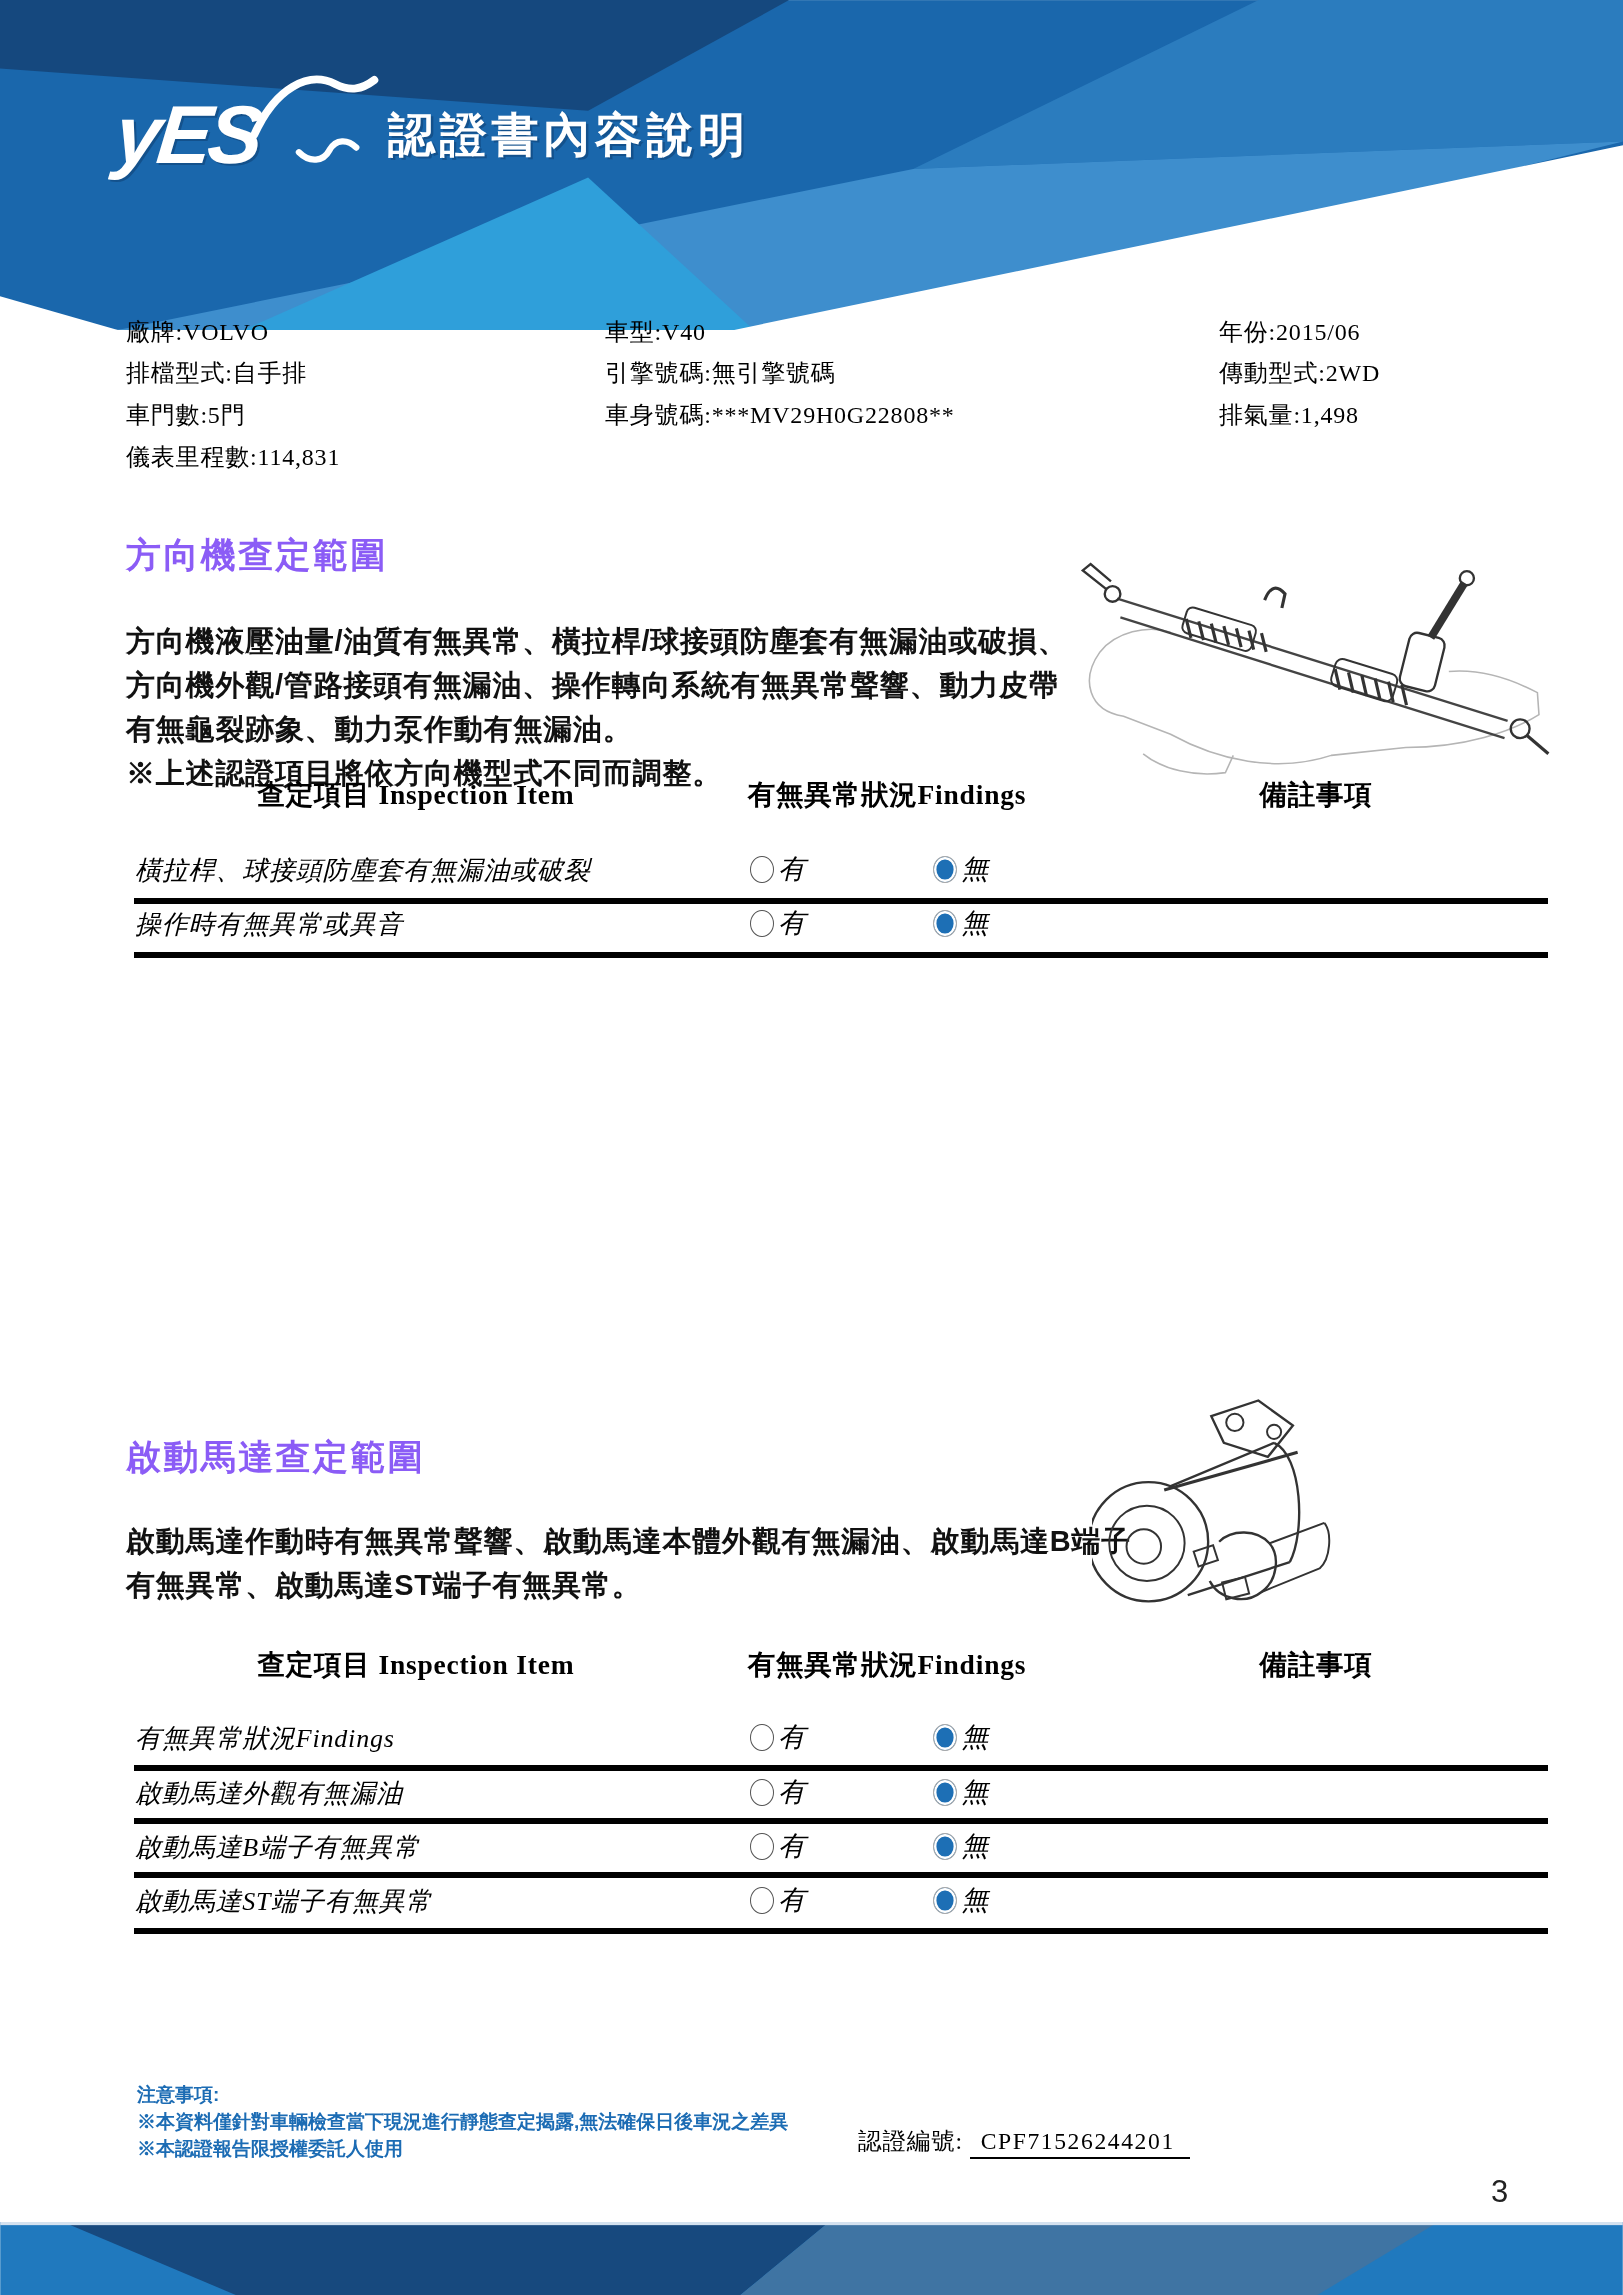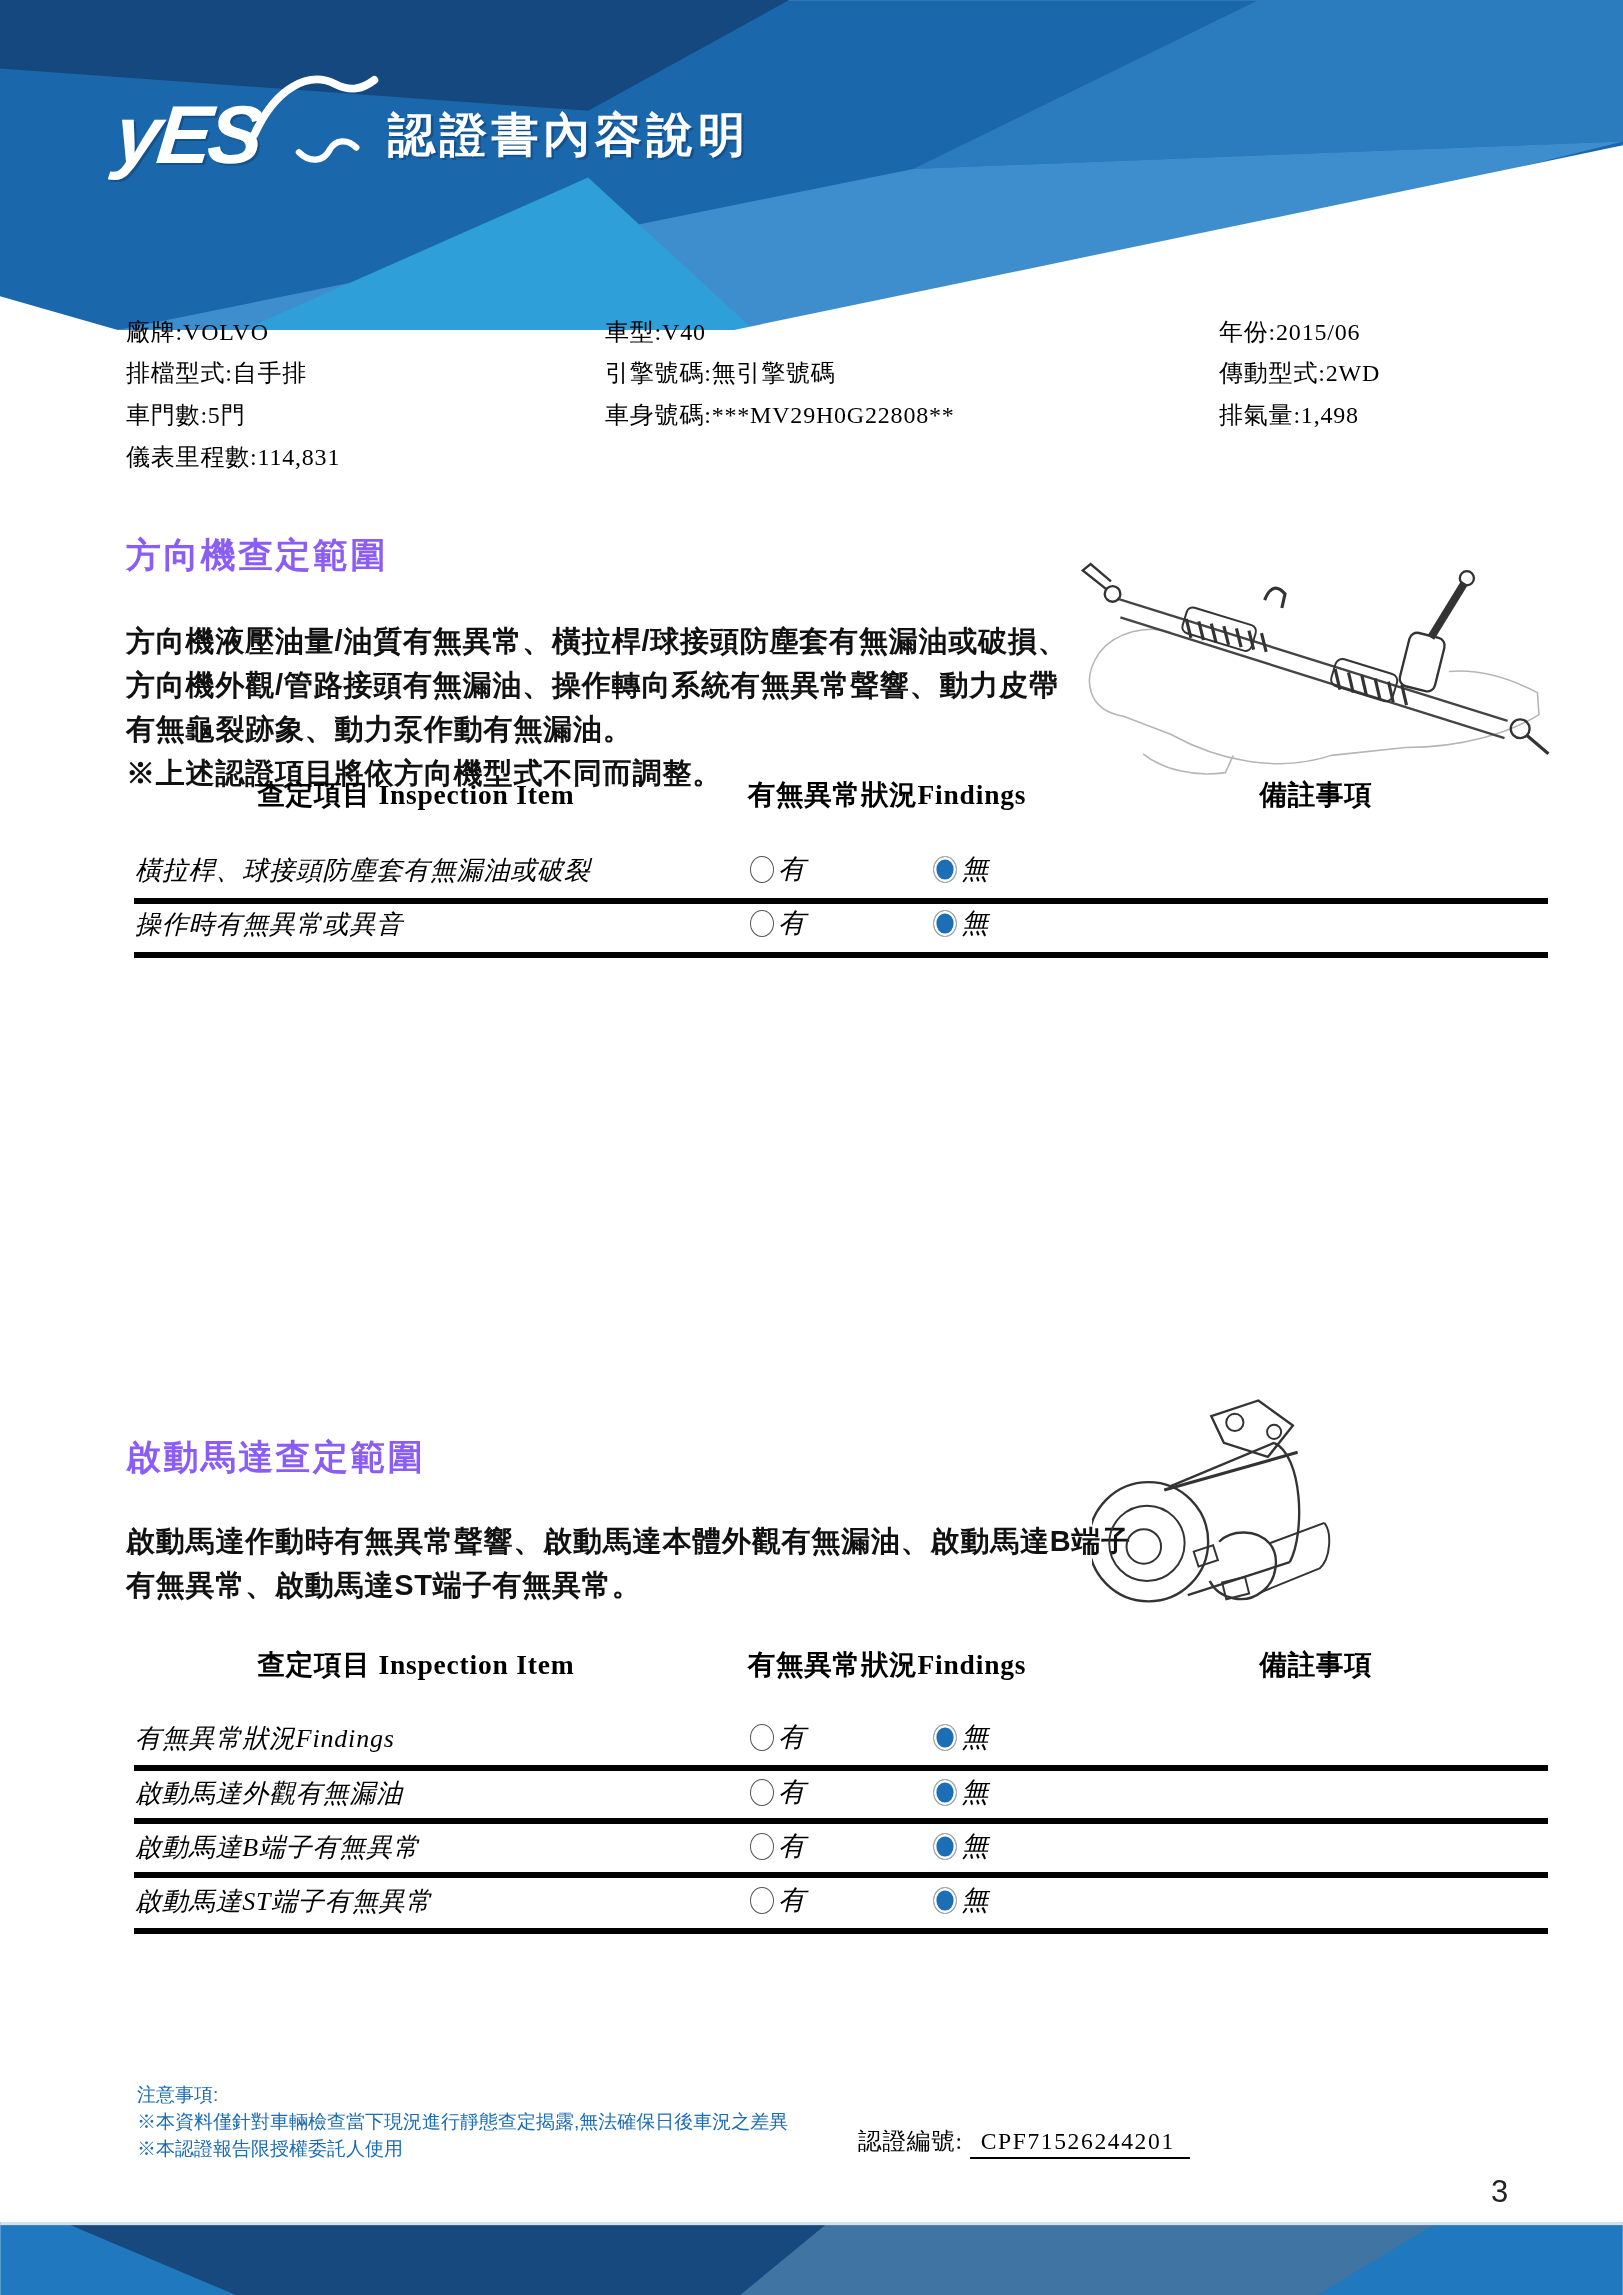--- a/index.html
+++ b/index.html
@@ -38,21 +38,21 @@
       background:#fff;border:1.6px solid #555;box-sizing:border-box;}
   .rb.filled{background:#1d6fb5;border:1.6px solid #aaa;box-shadow:inset 0 0 0 2.4px #fff;}
   .hr{position:absolute;left:134px;width:1414px;height:5.5px;background:#000;}
 
   
   .illu{position:absolute;}
   .illu svg{display:block;}
 
   
   .notes{position:absolute;left:137px;top:2081px;color:#1c6cb4;
-         font-family:"Liberation Sans",sans-serif;font-weight:400;font-size:19px;line-height:27px;}
+         font-family:"Liberation Sans",sans-serif;font-weight:700;font-size:19px;line-height:27px;}
   .cert{position:absolute;left:826px;top:2125px;font-size:23.6px;letter-spacing:0.8px;margin-left:32px;}
   .cert .num{border-bottom:2.4px solid #000;padding:0 15.7px 3.1px 11px;letter-spacing:1.6px;}
   .pageno{position:absolute;left:1491px;top:2174px;font-family:"Liberation Sans",sans-serif;
           font-size:31px;color:#222;}
   .fbar{position:absolute;left:0;bottom:0;width:1623px;height:73px;}
   .fbar svg{display:block;}
 </style>
 </head>
 <body>
 

